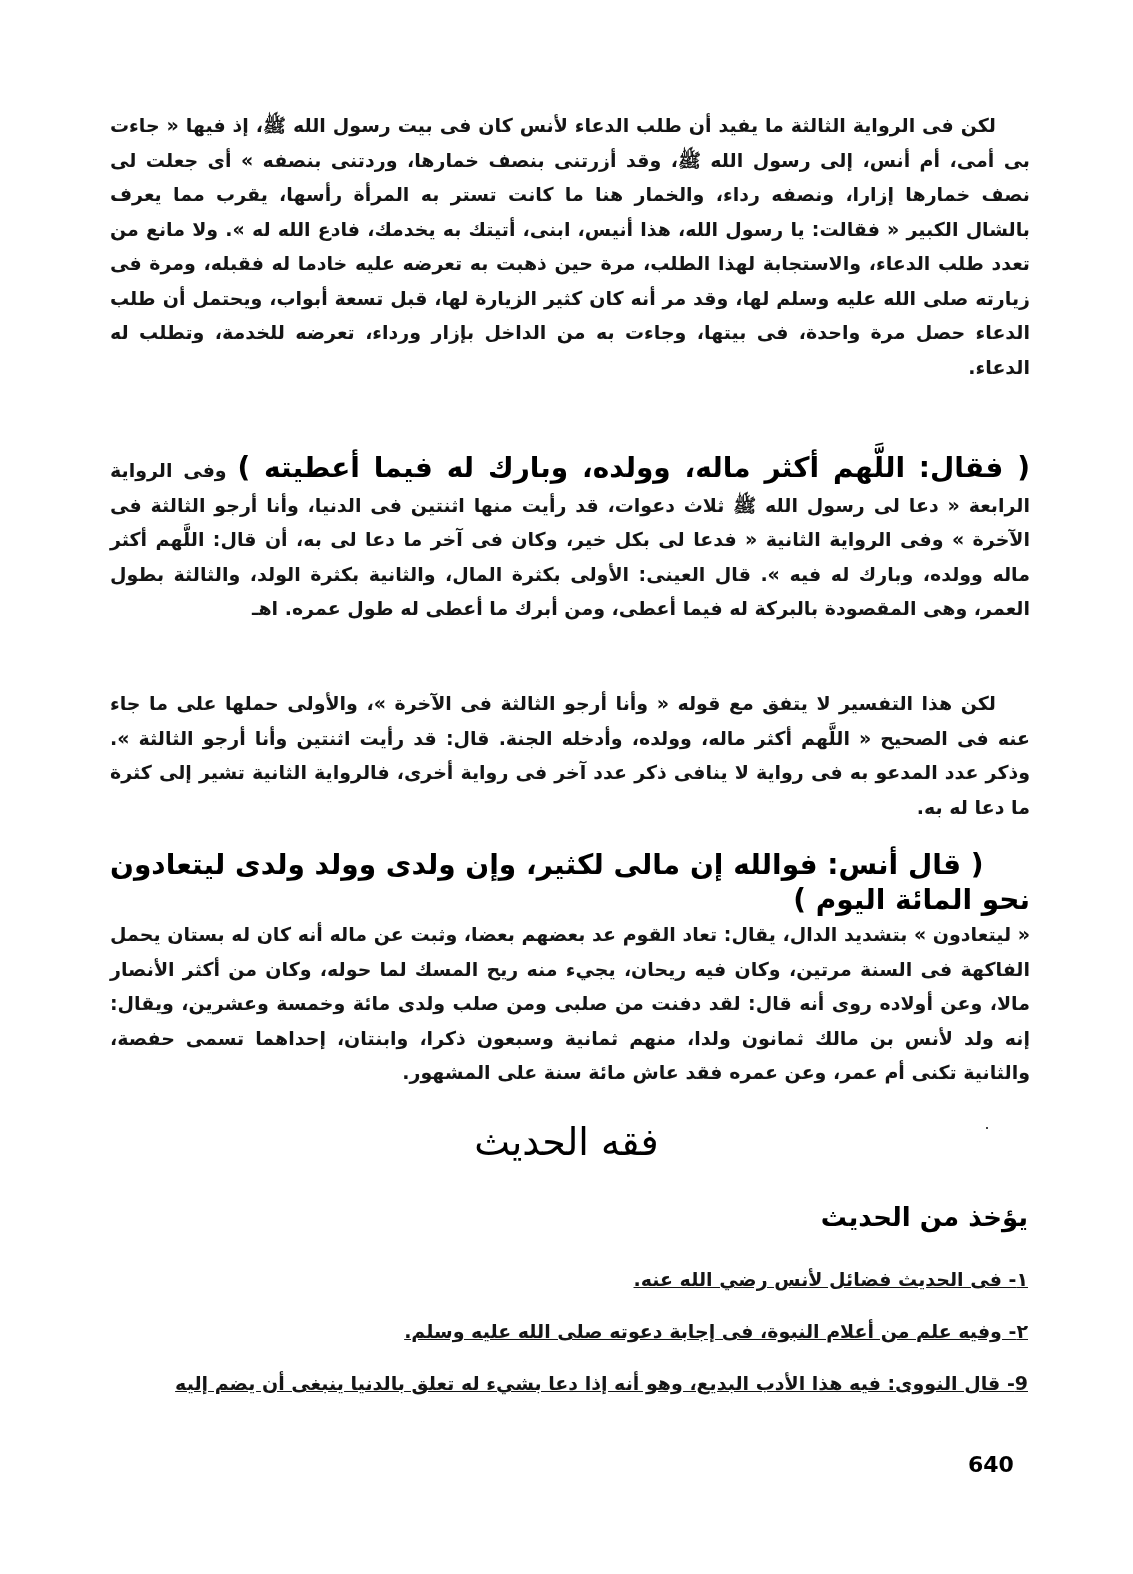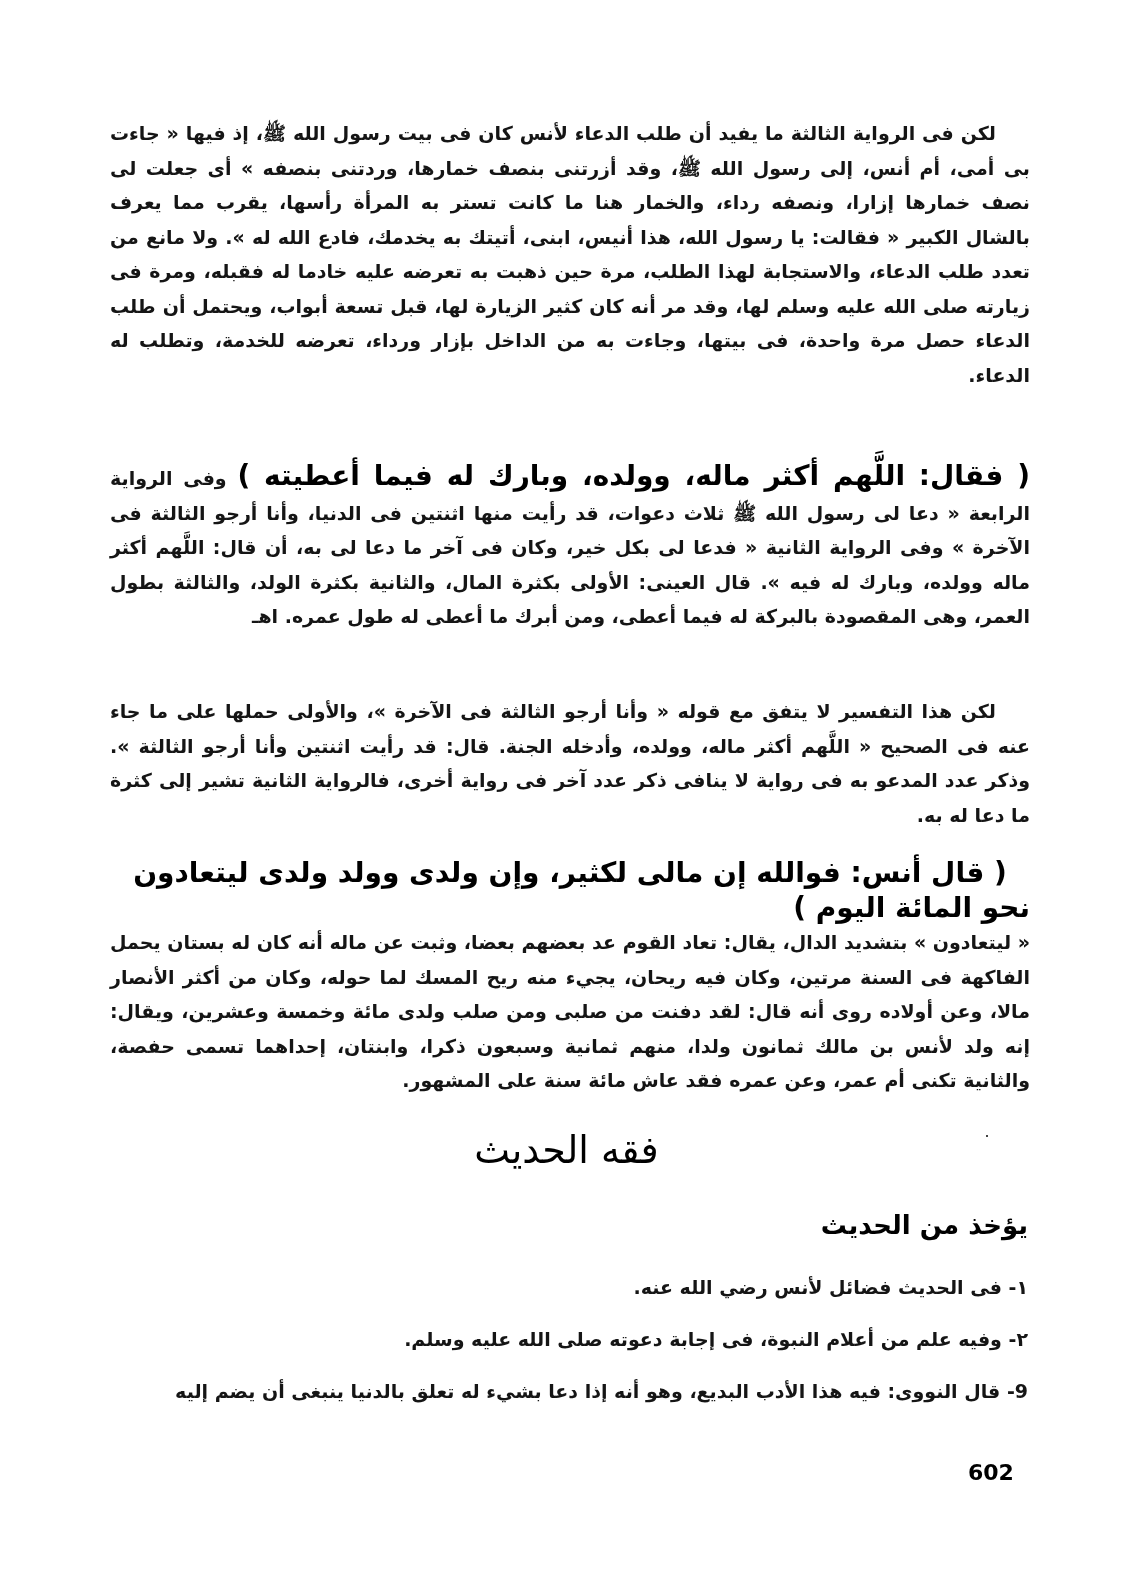--- a/index.html
+++ b/index.html
@@ -1,40 +1,40 @@
 <!DOCTYPE html>
 <html lang="ar" dir="rtl"><head>
   <meta charset="utf-8">
   <style>
     html, body { margin: 0; padding: 0; background: #ffffff; }
     body {
       width: 1133px; height: 1574px; position: relative; overflow: hidden;
       font-family: "DejaVu Sans", sans-serif; color: #111111;
     }
-    .page { position: absolute; left: 0; top: 0; width: 1133px; height: 1198px; margin-top: 8px; }
+    .page { position: absolute; left: 0; top: 0; width: 1133px; height: 1198px; }
     .para {
       position: absolute; left: 110px; width: 920px;
       font-size: 19px; line-height: 34.5px;
       text-align: justify; text-align-last: right;
       direction: rtl; font-weight: bold; color: #151515;
     }
     .para .indent { display: inline-block; width: 34px; }
     .lemma { font-size: 28px; font-weight: bold; color: #000; }
     .section-title {
       position: absolute; left: 0; width: 1133px; top: 1120px;
       text-align: center; font-size: 38px; font-weight: normal; color: #000;
     }
     .subheading {
       position: absolute; right: 105px; top: 1202px;
       font-size: 26px; font-weight: bold; color: #000; text-align: right;
     }
     .item {
       position: absolute; right: 105px; width: 920px;
       font-size: 19px; font-weight: bold; color: #151515;
-      white-space: nowrap;
+      white-space: nowrap; text-decoration: underline;
     }
     .page-number {
       position: absolute; left: 968px; top: 1452px;
       font-size: 22px; font-weight: bold; color: #000; direction: rtl;
     }
     .dot { position: absolute; left: 986px; top: 1127px; width: 2px; height: 2px; background: #444; }
   </style>
 </head>
 <body>
 
@@ -46,27 +46,27 @@
 
   <div class="para" style="top:451px;">
     <span class="lemma">( فقال: اللَّهم أكثر ماله، وولده، وبارك له فيما أعطيته )</span><span> وفى الرواية الرابعة « دعا لى رسول الله ﷺ ثلاث دعوات، قد رأيت منها اثنتين فى الدنيا، وأنا أرجو الثالثة فى الآخرة » وفى الرواية الثانية « فدعا لى بكل خير، وكان فى آخر ما دعا لى به، أن قال: اللَّهم أكثر ماله وولده، وبارك له فيه ». قال العينى: الأولى بكثرة المال، والثانية بكثرة الولد، والثالثة بطول العمر، وهى المقصودة بالبركة له فيما أعطى، ومن أبرك ما أعطى له طول عمره. اهـ</span>
   </div>
 
   <div class="para" style="top:686px;">
     <span class="indent"></span><span>لكن هذا التفسير لا يتفق مع قوله « وأنا أرجو الثالثة فى الآخرة »، والأولى حملها على ما جاء عنه فى الصحيح « اللَّهم أكثر ماله، وولده، وأدخله الجنة. قال: قد رأيت اثنتين وأنا أرجو الثالثة ». وذكر عدد المدعو به فى رواية لا ينافى ذكر عدد آخر فى رواية أخرى، فالرواية الثانية تشير إلى كثرة ما دعا له به.</span>
   </div>
 
   <div class="para" style="top:848px;">
-    <div class="lemma" style="text-align:center;">( قال أنس: فوالله إن مالى لكثير، وإن ولدى وولد ولدى ليتعادون نحو المائة اليوم )</div>
+    <div class="lemma" style="text-align:left;">( قال أنس: فوالله إن مالى لكثير، وإن ولدى وولد ولدى ليتعادون نحو المائة اليوم )</div>
     <span>« ليتعادون » بتشديد الدال، يقال: تعاد القوم عد بعضهم بعضا، وثبت عن ماله أنه كان له بستان يحمل الفاكهة فى السنة مرتين، وكان فيه ريحان، يجيء منه ريح المسك لما حوله، وكان من أكثر الأنصار مالا، وعن أولاده روى أنه قال: لقد دفنت من صلبى ومن صلب ولدى مائة وخمسة وعشرين، ويقال: إنه ولد لأنس بن مالك ثمانون ولدا، منهم ثمانية وسبعون ذكرا، وابنتان، إحداهما تسمى حفصة، والثانية تكنى أم عمر، وعن عمره فقد عاش مائة سنة على المشهور.</span>
   </div>
 
   <div class="section-title">فقه الحديث</div>
   <div class="dot"></div>
 
   <div class="subheading">يؤخذ من الحديث</div>
 
   <div class="item" style="top:1268px;">١- فى الحديث فضائل لأنس رضي الله عنه.</div>
   <div class="item" style="top:1320px;">٢- وفيه علم من أعلام النبوة، فى إجابة دعوته صلى الله عليه وسلم.</div>
   <div class="item" style="top:1372px;">9- قال النووى: فيه هذا الأدب البديع، وهو أنه إذا دعا بشيء له تعلق بالدنيا ينبغى أن يضم إليه</div>
 
-  <div class="page-number">602</div>
+  <div class="page-number">640</div>
 </div>
 
 </body></html>

